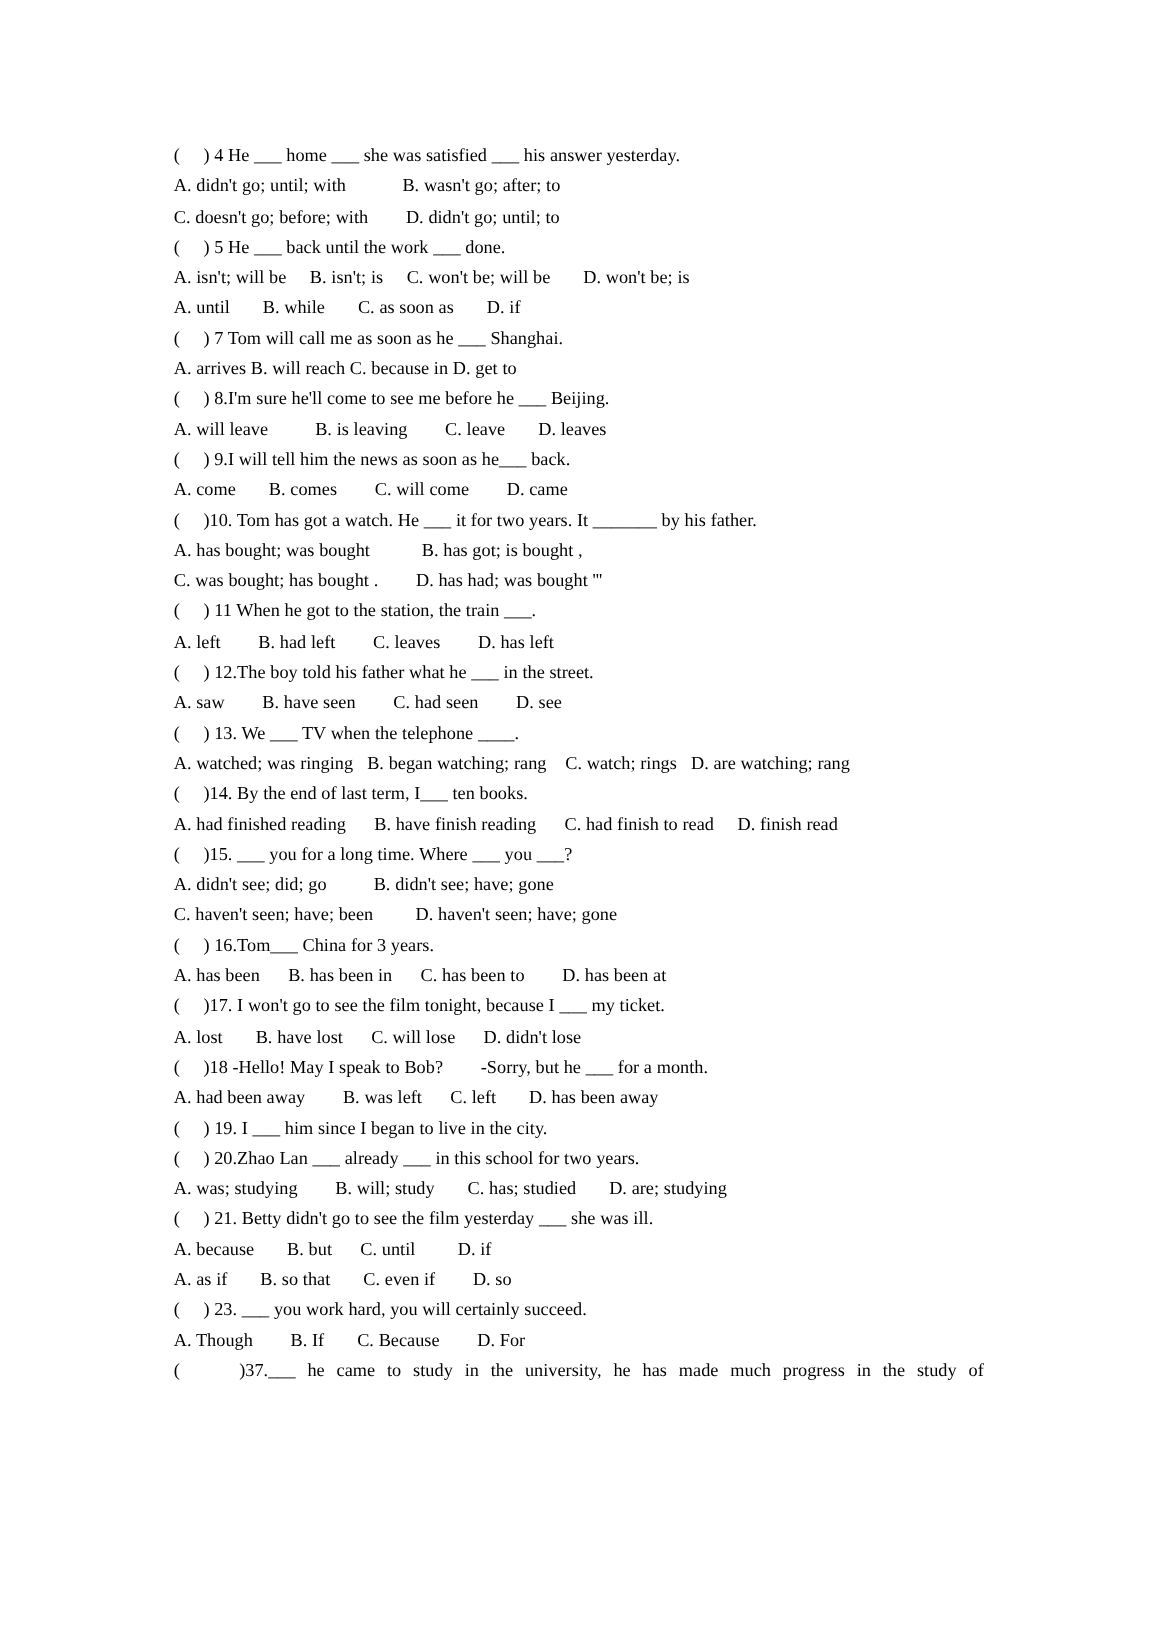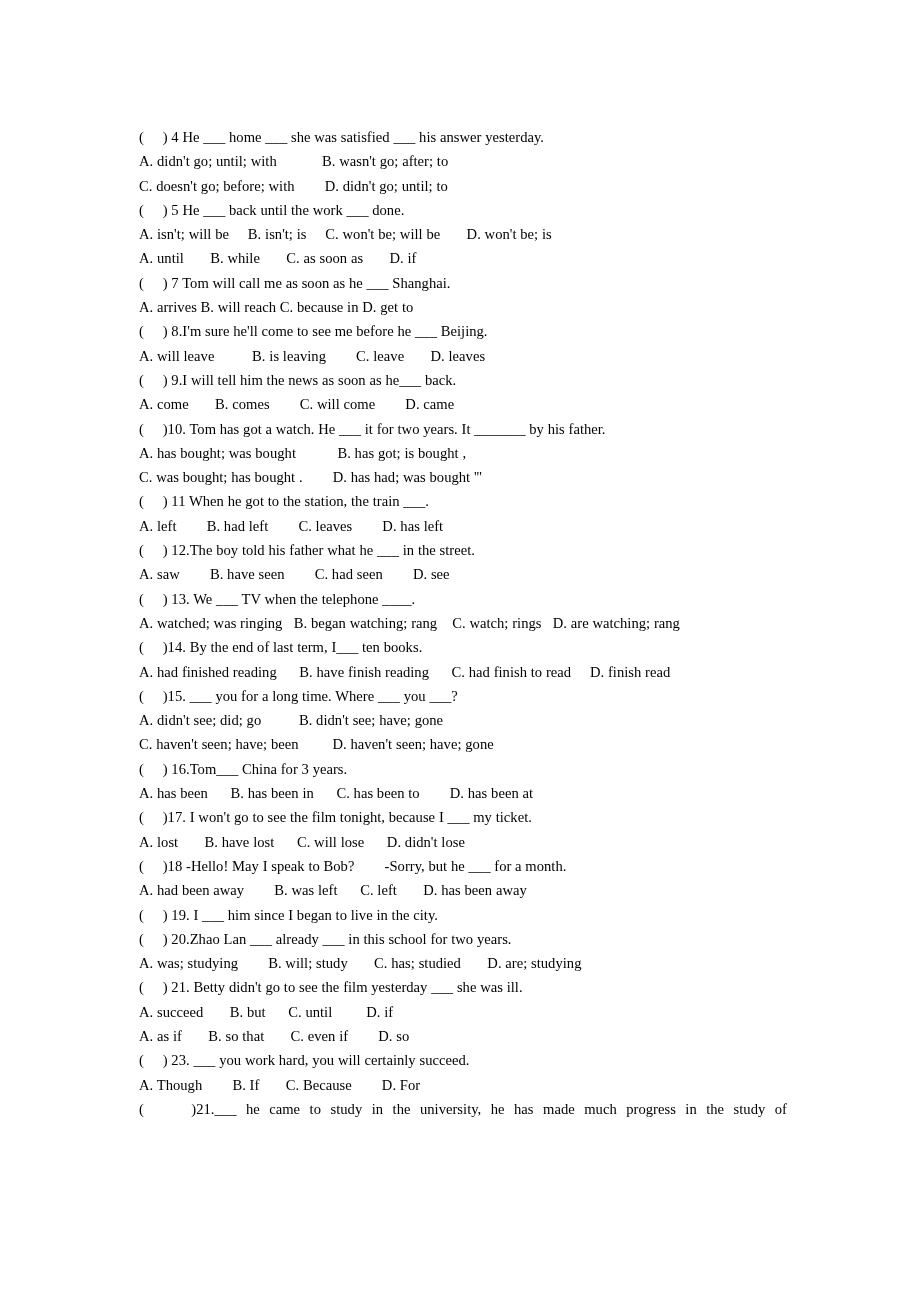--- a/index.html
+++ b/index.html
@@ -17,21 +17,21 @@
   .page {
     position: relative;
     width: 920px;
     height: 1302px;
     box-sizing: border-box;
     overflow: hidden;
   }
   .content {
     position: absolute;
     left: 139px;
-    top: 125px;
+    top: 113px;
     width: 648px;
   }
   .line {
     font-size: 14.6px;
     line-height: 24.3px;
     white-space: pre-wrap;
     letter-spacing: 0.02px;
     word-spacing: 0.1px;
   }
   
@@ -96,23 +96,23 @@
 
     <div class="line">(     )18 -Hello! May I speak to Bob?        -Sorry, but he ___ for a month.</div>
     <div class="line">A. had been away        B. was left      C. left       D. has been away</div>
 
     <div class="line">(     ) 19. I ___ him since I began to live in the city.</div>
 
     <div class="line">(     ) 20.Zhao Lan ___ already ___ in this school for two years.</div>
     <div class="line">A. was; studying        B. will; study       C. has; studied       D. are; studying</div>
 
     <div class="line">(     ) 21. Betty didn't go to see the film yesterday ___ she was ill.</div>
-    <div class="line">A. succeed       B. but      C. until         D. if</div>
+    <div class="line">A. because       B. but      C. until         D. if</div>
 
     <div class="line">A. as if       B. so that       C. even if        D. so</div>
 
     <div class="line">(     ) 23. ___ you work hard, you will certainly succeed.</div>
     <div class="line">A. Though        B. If       C. Because        D. For</div>
 
-    <div class="line justified"><span>(     )21.___ he came to study in the university, he has made much progress in the study of</span></div>
+    <div class="line justified"><span>(     )37.___ he came to study in the university, he has made much progress in the study of</span></div>
 
   </div>
 </div>
 
 </body></html>

